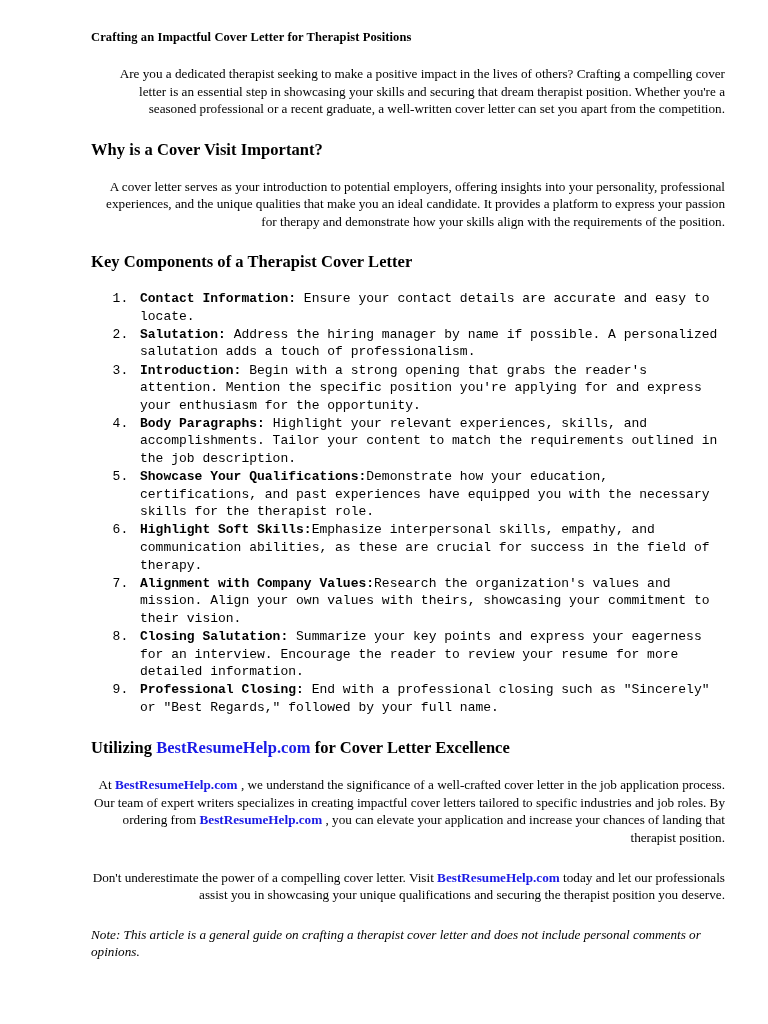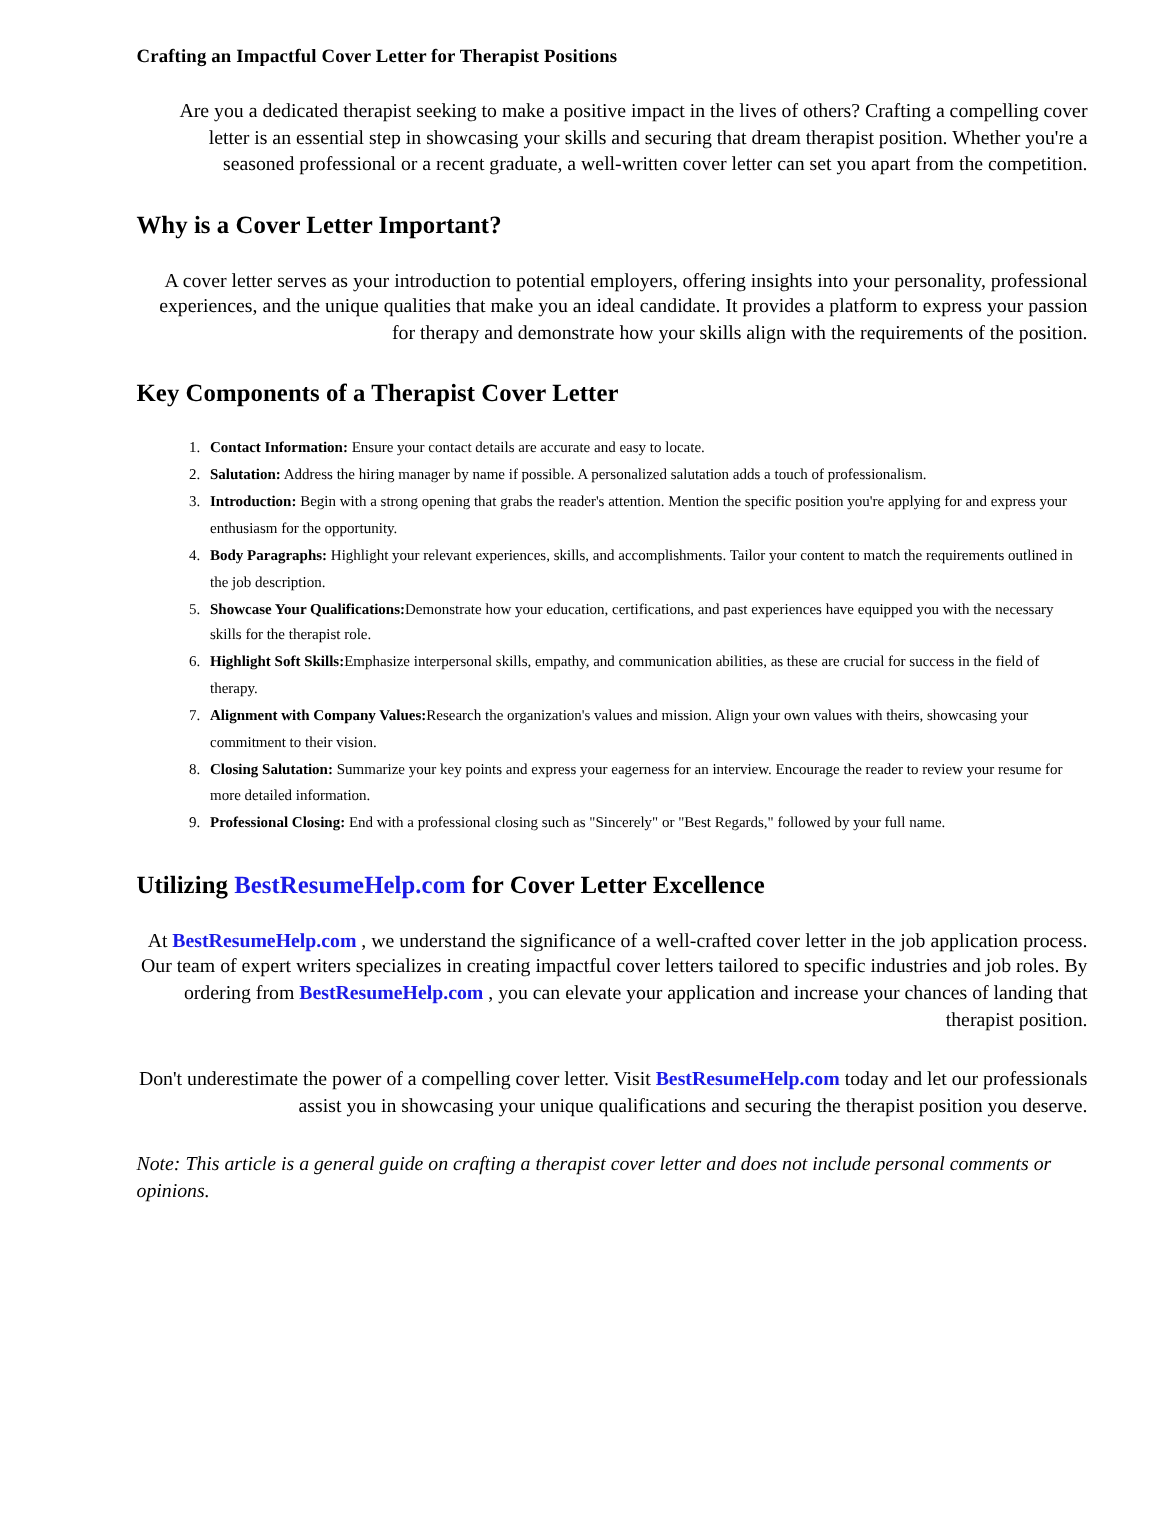--- a/index.html
+++ b/index.html
@@ -38,22 +38,23 @@
   h2.section-heading {
     font-size: 16.5px;
     font-weight: bold;
     line-height: 1.2;
     margin: 0 0 18px 0;
     letter-spacing: 0.05px;
   }
   ol.components-list {
     margin: 0 0 22px 0;
     padding-left: 45px;
-    font-size: 10px;
+    font-size: 13px;
     line-height: 17.6px;
+    font-family: Liberation Mono, monospace;
   }
   ol.components-list li {
     margin: 0 0 0.5px 0;
     padding-left: 4px;
   }
   .lead {
     font-weight: bold;
   }
   .brand-link {
     color: #1a1ae6;
@@ -72,21 +73,21 @@
 </style>
 </head>
 <body>
 
 <div class="page">
 
   <div class="doc-title">Crafting an Impactful Cover Letter for Therapist Positions</div>
 
   <p class="para">Are you a dedicated therapist seeking to make a positive impact in the lives of others? Crafting a compelling cover letter is an essential step in showcasing your skills and securing that dream therapist position. Whether you're a seasoned professional or a recent graduate, a well-written cover letter can set you apart from the competition.</p>
 
-  <h2 class="section-heading">Why is a Cover Letter Important?</h2>
+  <h2 class="section-heading">Why is a Cover Visit Important?</h2>
 
   <p class="para">A cover letter serves as your introduction to potential employers, offering insights into your personality, professional experiences, and the unique qualities that make you an ideal candidate. It provides a platform to express your passion for therapy and demonstrate how your skills align with the requirements of the position.</p>
 
   <h2 class="section-heading">Key Components of a Therapist Cover Letter</h2>
 
   <ol class="components-list">
     <li><span class="lead">Contact Information:</span><span> Ensure your contact details are accurate and easy to locate.</span></li>
     <li><span class="lead">Salutation:</span><span> Address the hiring manager by name if possible. A personalized salutation adds a touch of professionalism.</span></li>
     <li><span class="lead">Introduction:</span><span> Begin with a strong opening that grabs the reader's attention. Mention the specific position you're applying for and express your enthusiasm for the opportunity.</span></li>
     <li><span class="lead">Body Paragraphs:</span><span> Highlight your relevant experiences, skills, and accomplishments. Tailor your content to match the requirements outlined in the job description.</span></li>

